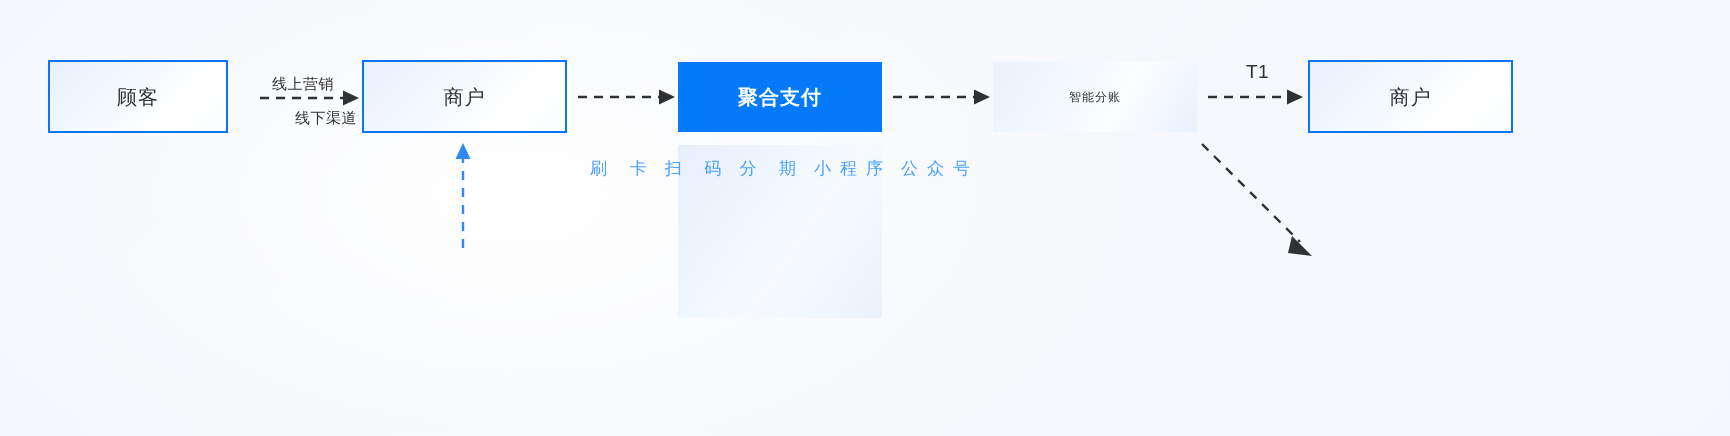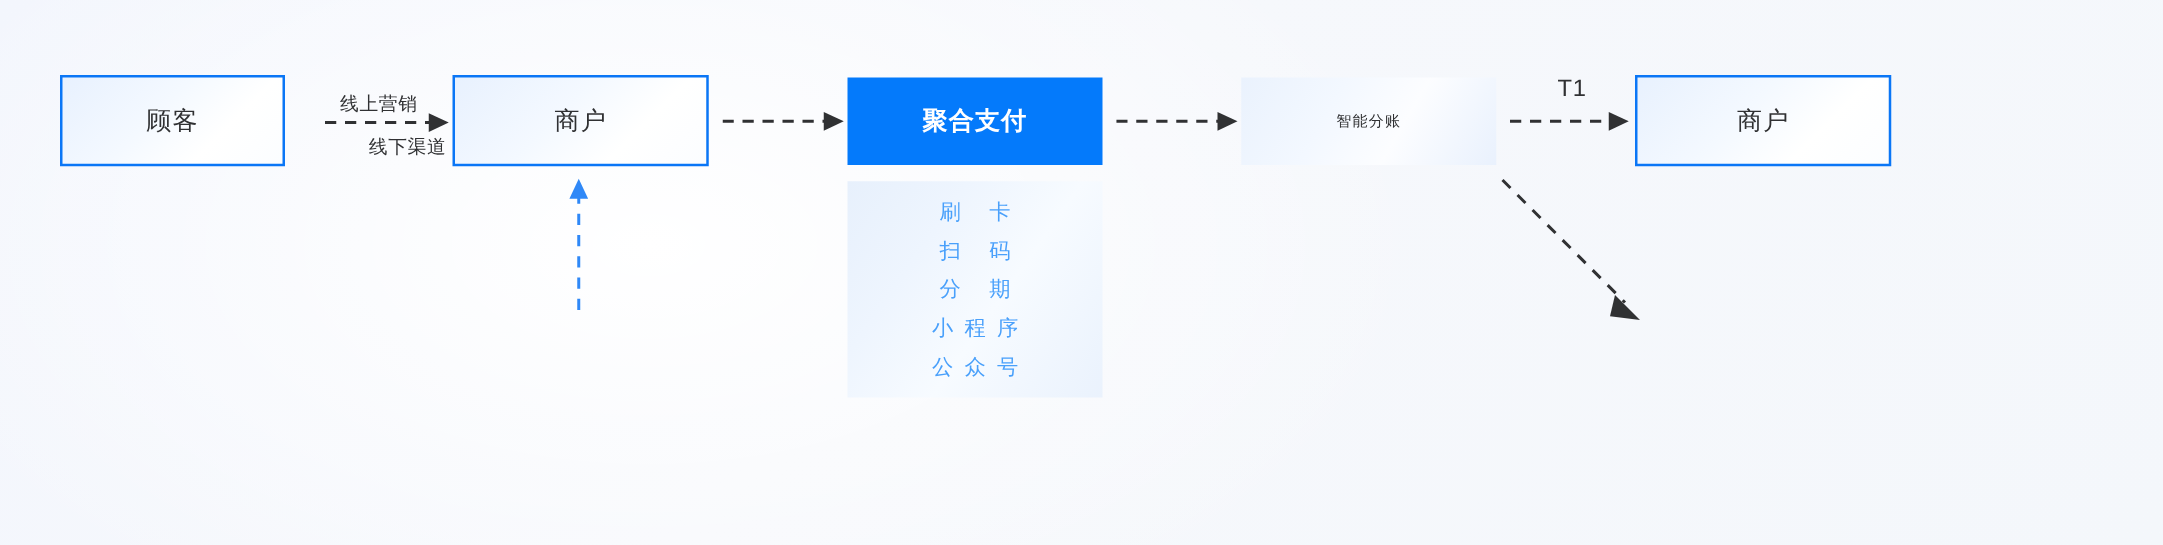--- a/index.html
+++ b/index.html
@@ -58,23 +58,22 @@
     font-size: 12px;
   }
 
   
   #payment-list {
     position: absolute;
     box-sizing: border-box;
     border: none;
     background: linear-gradient(125deg, #e7f0fc 0%, #eef5fe 30%, #f7fbff 58%, #eaf2fd 100%);
     display: flex;
-    flex-direction: column;
+    flex-direction: row;
     justify-content: center;
-    align-items: center;
     padding: 8px 0;
   }
   .pay-item {
     color: #49a0fb;
     font-size: 17px;
     letter-spacing: 9px;
     text-indent: 9px;
     line-height: 31px;
     text-align: center;
     white-space: nowrap;

